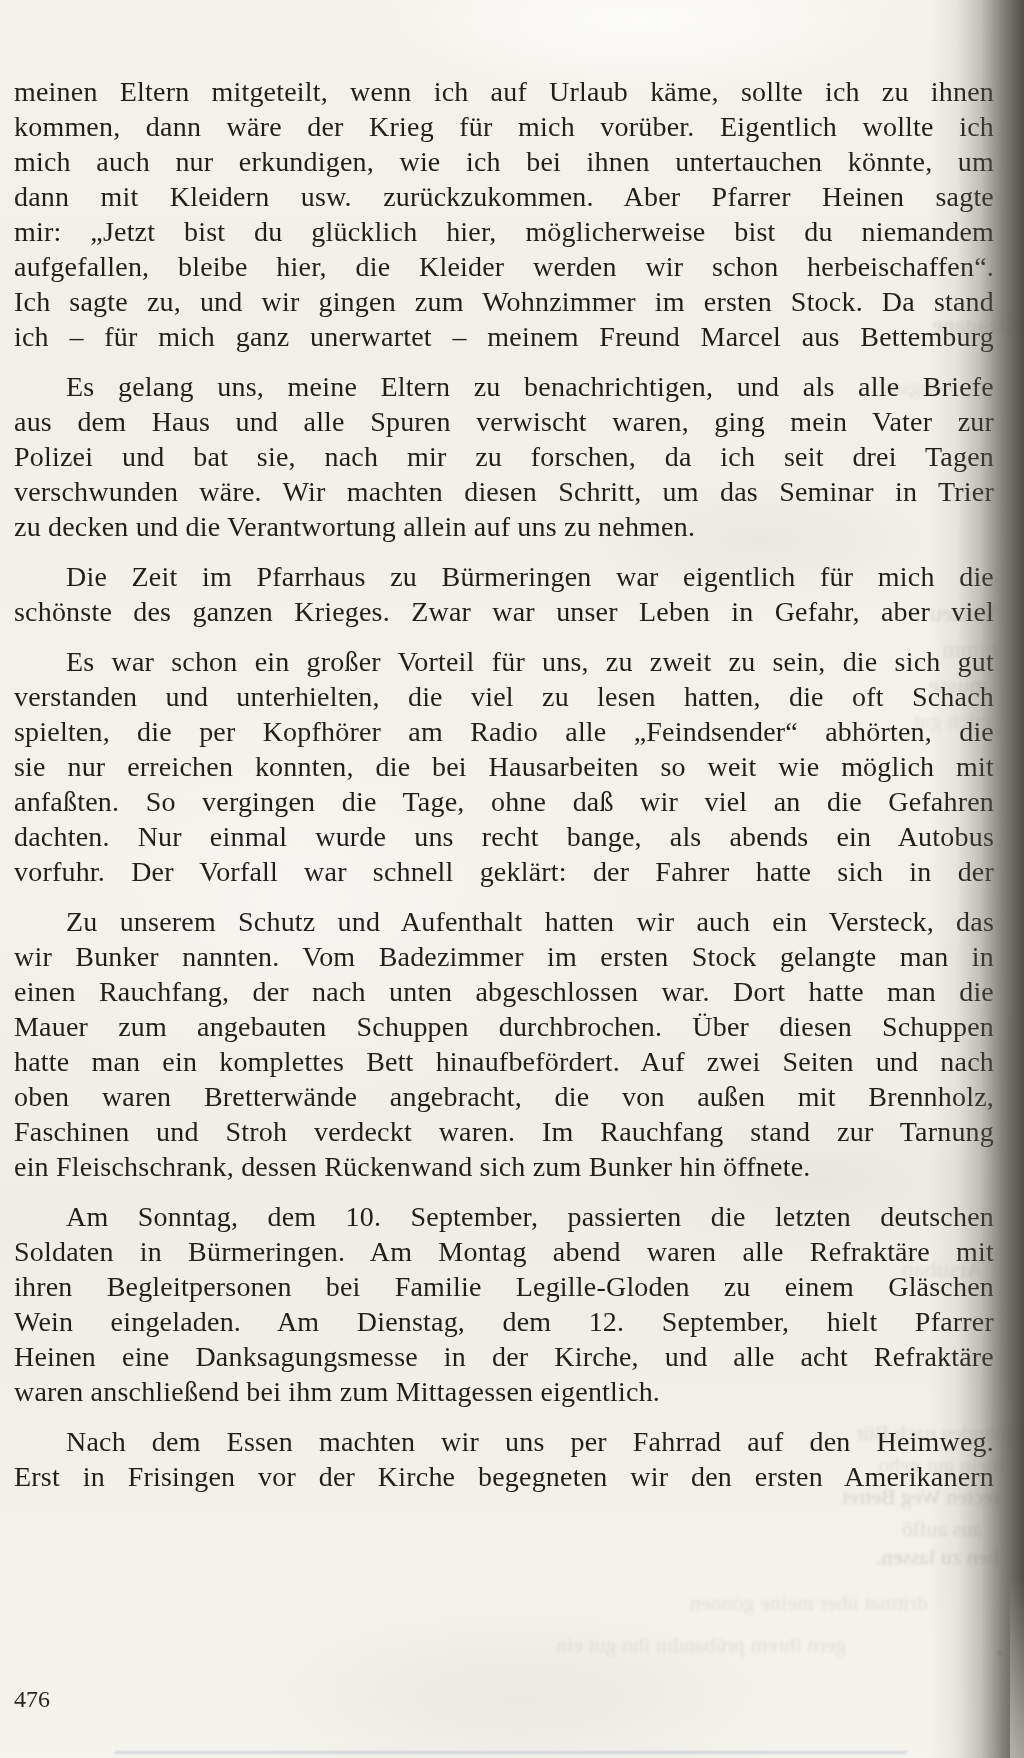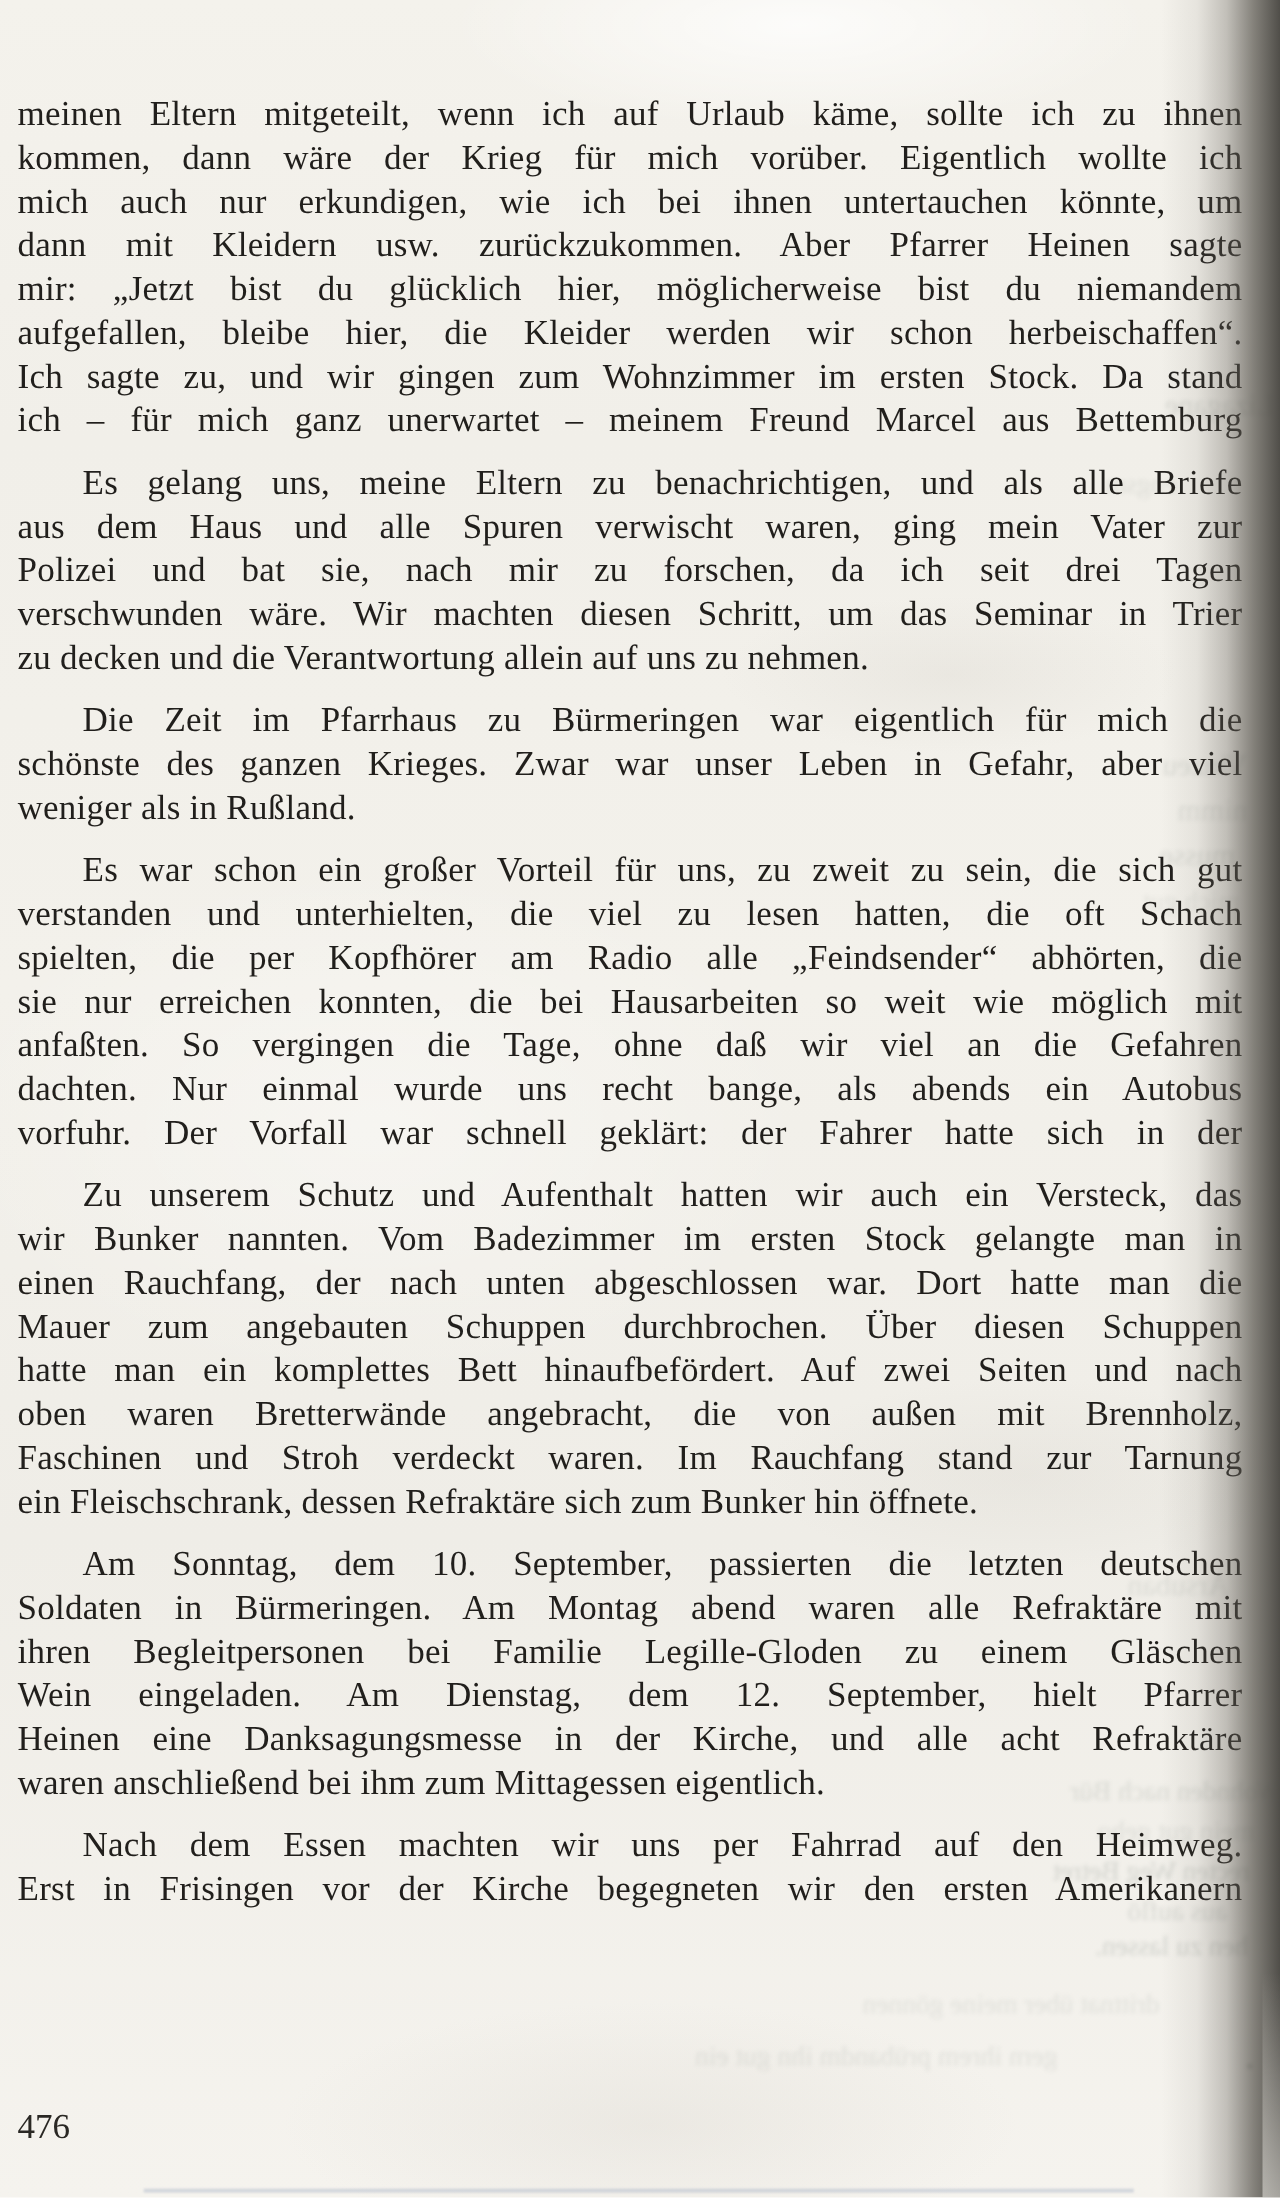--- a/index.html
+++ b/index.html
@@ -32,21 +32,21 @@
     height: 35px;
     overflow: hidden;
   }
   .para .line.last { text-align-last: left; }
   .para.indent .line:first-child { text-indent: 52px; }
 
   
   .page-number {
     position: absolute;
     left: 14px; top: 1686px;
-    font-size: 28px;
+    font-size: 24px;
     color: #2a2824;
     font-family: Liberation Serif, serif;
   }
 
   
   .bleed-frag {
     position: absolute;
     transform: scaleX(-1);
     filter: blur(1.6px);
     color: #76807a;
@@ -135,40 +135,39 @@
       <div class="para indent">
         <div class="line">Es gelang uns, meine Eltern zu benachrichtigen, und als alle Briefe</div>
         <div class="line">aus dem Haus und alle Spuren verwischt waren, ging mein Vater zur</div>
         <div class="line">Polizei und bat sie, nach mir zu forschen, da ich seit drei Tagen</div>
         <div class="line">verschwunden wäre. Wir machten diesen Schritt, um das Seminar in Trier</div>
         <div class="line last">zu decken und die Verantwortung allein auf uns zu nehmen.</div>
       </div>
       <div class="para indent">
         <div class="line">Die Zeit im Pfarrhaus zu Bürmeringen war eigentlich für mich die</div>
         <div class="line">schönste des ganzen Krieges. Zwar war unser Leben in Gefahr, aber viel</div>
-        <div class="line last">weniger als in Rußland.</div>
       </div>
       <div class="para indent">
         <div class="line">Es war schon ein großer Vorteil für uns, zu zweit zu sein, die sich gut</div>
         <div class="line">verstanden und unterhielten, die viel zu lesen hatten, die oft Schach</div>
         <div class="line">spielten, die per Kopfhörer am Radio alle „Feindsender“ abhörten, die</div>
         <div class="line">sie nur erreichen konnten, die bei Hausarbeiten so weit wie möglich mit</div>
         <div class="line">anfaßten. So vergingen die Tage, ohne daß wir viel an die Gefahren</div>
         <div class="line">dachten. Nur einmal wurde uns recht bange, als abends ein Autobus</div>
         <div class="line">vorfuhr. Der Vorfall war schnell geklärt: der Fahrer hatte sich in der</div>
       </div>
       <div class="para indent">
         <div class="line">Zu unserem Schutz und Aufenthalt hatten wir auch ein Versteck, das</div>
         <div class="line">wir Bunker nannten. Vom Badezimmer im ersten Stock gelangte man in</div>
         <div class="line">einen Rauchfang, der nach unten abgeschlossen war. Dort hatte man die</div>
         <div class="line">Mauer zum angebauten Schuppen durchbrochen. Über diesen Schuppen</div>
         <div class="line">hatte man ein komplettes Bett hinaufbefördert. Auf zwei Seiten und nach</div>
         <div class="line">oben waren Bretterwände angebracht, die von außen mit Brennholz,</div>
         <div class="line">Faschinen und Stroh verdeckt waren. Im Rauchfang stand zur Tarnung</div>
-        <div class="line last">ein Fleischschrank, dessen Refraktäre sich zum Bunker hin öffnete.</div>
+        <div class="line last">ein Fleischschrank, dessen Rückenwand sich zum Bunker hin öffnete.</div>
       </div>
       <div class="para indent">
         <div class="line">Am Sonntag, dem 10. September, passierten die letzten deutschen</div>
         <div class="line">Soldaten in Bürmeringen. Am Montag abend waren alle Refraktäre mit</div>
         <div class="line">ihren Begleitpersonen bei Familie Legille-Gloden zu einem Gläschen</div>
         <div class="line">Wein eingeladen. Am Dienstag, dem 12. September, hielt Pfarrer</div>
         <div class="line">Heinen eine Danksagungsmesse in der Kirche, und alle acht Refraktäre</div>
         <div class="line last">waren anschließend bei ihm zum Mittagessen eigentlich.</div>
       </div>
       <div class="para indent">

